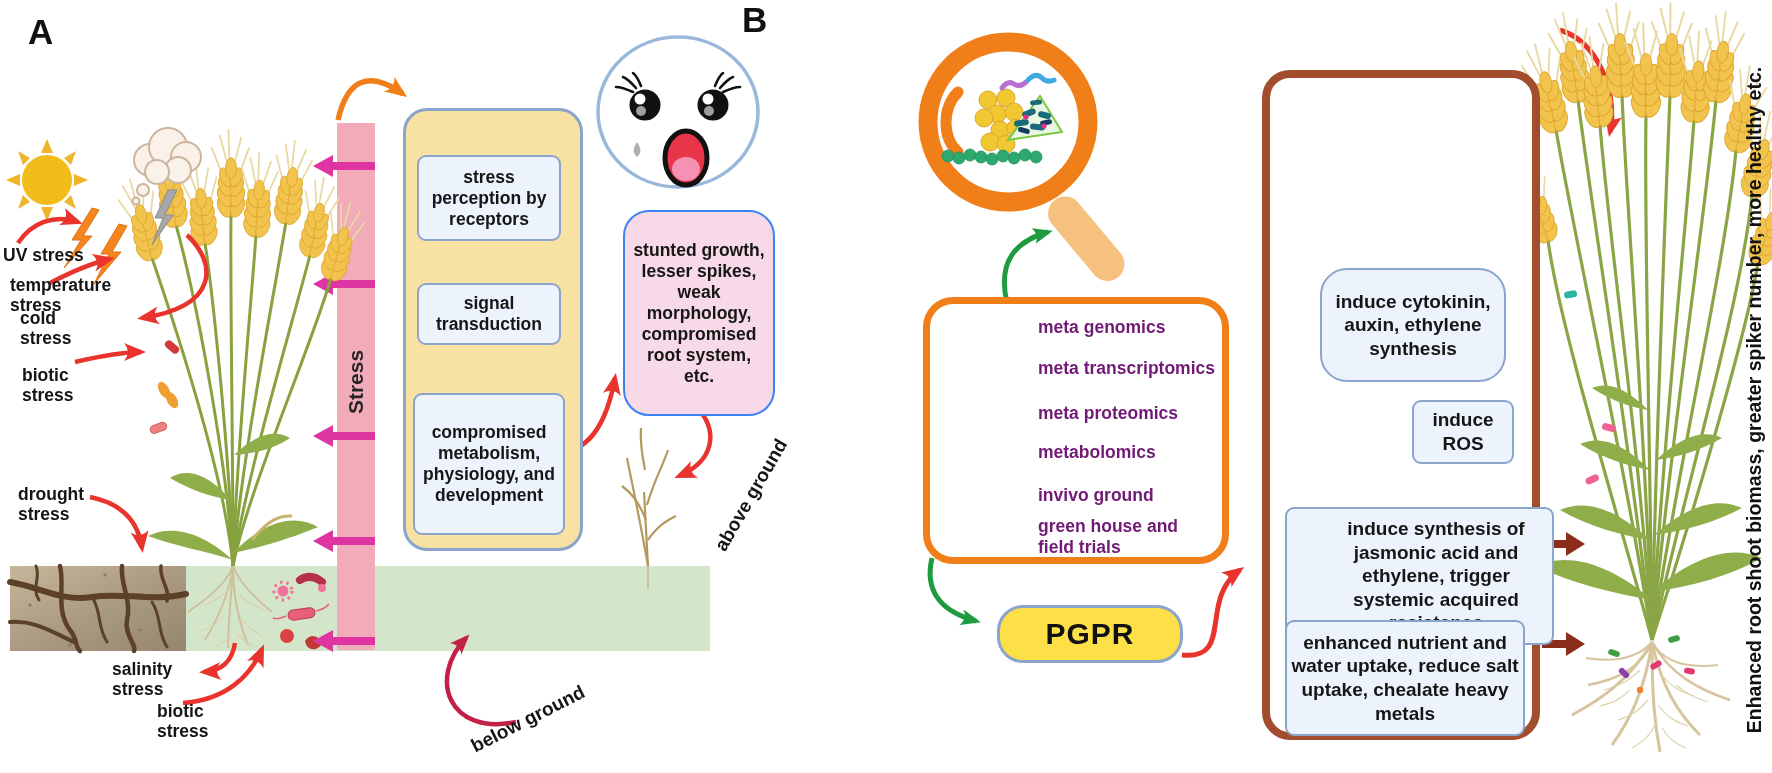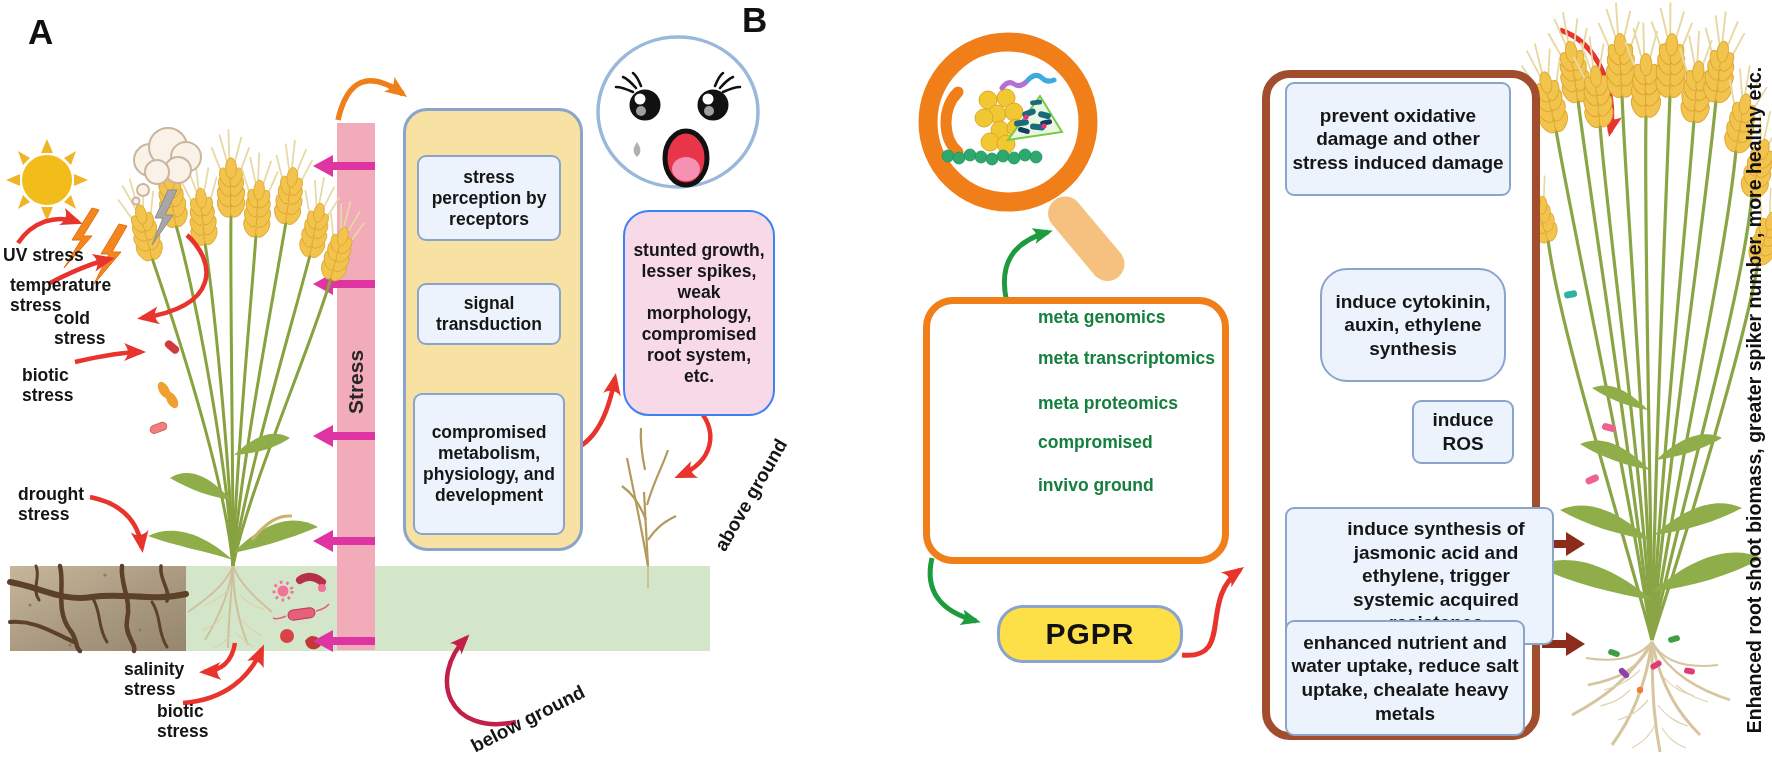--- a/index.html
+++ b/index.html
@@ -10,21 +10,21 @@
   .bluebox{background:#ecf3fc;border:2.5px solid #8aa4cc;border-radius:9px;display:flex;align-items:center;
            justify-content:center;text-align:center;font-weight:bold;color:#161616;z-index:4;padding:2px;}
   .yellowbox{background:#f7e2a3;border:3px solid #8aa4cc;border-radius:24px;z-index:2;}
   .pinkbox{background:#f7d9e8;border:2px solid #3b82f6;border-radius:26px;z-index:4;
            display:flex;align-items:center;justify-content:center;text-align:center;font-weight:bold;color:#161616;}
   .brownbox{background:#ffffff;border:8px solid #a14d2e;border-radius:28px;z-index:2;}
   .orangebox{background:#ffffff;border:7px solid #f07f1a;border-radius:30px;z-index:2;}
   .pgpr{background:#fde047;border:3px solid #8aa4cc;border-radius:26px;display:flex;align-items:center;
         justify-content:center;font-weight:bold;font-size:30px;letter-spacing:1px;color:#111;z-index:4;}
   .effect{font-size:19px;line-height:1.24;}
-  .omics-item{position:absolute;font-weight:bold;font-size:17.5px;color:#15803d;line-height:1.18;z-index:4;}
+  .omics-item{position:absolute;font-weight:bold;font-size:17.5px;color:#701a75;line-height:1.18;z-index:4;margin-top:10px;}
   .rot{transform-origin:center center;white-space:nowrap;}
   .vside{font-weight:bold;font-size:19.5px;color:#111;white-space:nowrap;z-index:4;}
 </style>
 </head>
 <body>
 
 <div id="canvas">
 
 <svg class="abs" style="left:0;top:0;z-index:1;" width="1772" height="773" viewBox="0 0 1772 773">
 <defs>
@@ -407,24 +407,24 @@
     <circle cx="1640" cy="690" r="3.2" fill="#f08030"></circle>
   </g>
 </g>
 </svg>
 
 <div class="abs panel-label" style="left:28px;top:12px;">A</div>
 <div class="abs panel-label" style="left:742px;top:0px;">B</div>
 
 <div class="abs lbl" style="left:3px;top:246px;">UV stress</div>
 <div class="abs lbl" style="left:10px;top:276px;width:110px;">temperature stress</div>
-<div class="abs lbl" style="left:20px;top:309px;width:60px;margin-left:34px;">cold stress</div>
+<div class="abs lbl" style="left:20px;top:309px;width:60px;">cold stress</div>
 <div class="abs lbl" style="left:22px;top:366px;width:62px;">biotic stress</div>
 <div class="abs lbl" style="left:18px;top:485px;width:80px;">drought stress</div>
-<div class="abs lbl" style="left:124px;top:660px;width:70px;">salinity stress</div>
+<div class="abs lbl" style="left:112px;top:660px;width:70px;">salinity stress</div>
 <div class="abs lbl" style="left:157px;top:702px;width:62px;">biotic stress</div>
 
 <div class="abs lbl rot" style="left:356px;top:382px;font-size:21px;transform:translate(-50%,-50%) rotate(-90deg);color:#262626;">Stress</div>
 
 <div class="abs yellowbox" style="left:403px;top:108px;width:174px;height:437px;"></div>
 <div class="abs bluebox" style="left:417px;top:283px;width:136px;height:54px;font-size:17.5px;">
   <span>signal transduction</span>
 </div>
 <div class="abs bluebox" style="left:417px;top:155px;width:136px;height:78px;font-size:17.5px;">
   <span>stress perception by receptors</span>
@@ -437,32 +437,30 @@
   <span>stunted growth, lesser spikes, weak morphology, compromised root system, etc.</span>
 </div>
 
 <div class="abs lbl rot" style="left:751px;top:495px;font-size:19px;transform:translate(-50%,-50%) rotate(-60deg);">above ground</div>
 <div class="abs lbl rot" style="left:528px;top:719px;font-size:19px;transform:translate(-50%,-50%) rotate(-27deg);">below ground</div>
 
 <div class="abs orangebox" style="left:923px;top:297px;width:292px;height:253px;"></div>
 <div class="omics-item" style="left:1038px;top:307px;">meta genomics</div>
 <div class="omics-item" style="left:1038px;top:348px;">meta transcriptomics</div>
 <div class="omics-item" style="left:1038px;top:393px;">meta proteomics</div>
-<div class="omics-item" style="left:1038px;top:432px;">compromised</div>
+<div class="omics-item" style="left:1038px;top:432px;">metabolomics</div>
 <div class="omics-item" style="left:1038px;top:475px;">invivo ground</div>
+<div class="omics-item" style="left:1038px;top:506px;width:180px;">green house and field trials</div>
 
 <div class="abs pgpr" style="left:997px;top:605px;width:180px;height:52px;">
   <span>PGPR</span>
 </div>
 
 <div class="abs brownbox" style="left:1262px;top:70px;width:262px;height:654px;"></div>
 
-<div class="abs bluebox effect" style="left:1285px;top:82px;width:218px;height:106px;">
-  <span>prevent oxidative damage and other stress induced damage</span>
-</div>
 <div class="abs bluebox effect" style="left:1320px;top:268px;width:178px;height:106px;border-radius:27px;">
   <span>induce cytokinin, auxin, ethylene synthesis</span>
 </div>
 <div class="abs bluebox effect" style="left:1412px;top:400px;width:94px;height:56px;">
   <span>induce ROS</span>
 </div>
 <div class="abs bluebox effect" style="left:1285px;top:507px;width:228px;height:130px;padding-left:35px;">
   <span>induce synthesis of jasmonic acid and ethylene,  trigger systemic acquired resistance</span>
 </div>
 <div class="abs bluebox effect" style="left:1285px;top:620px;width:232px;height:108px;">

